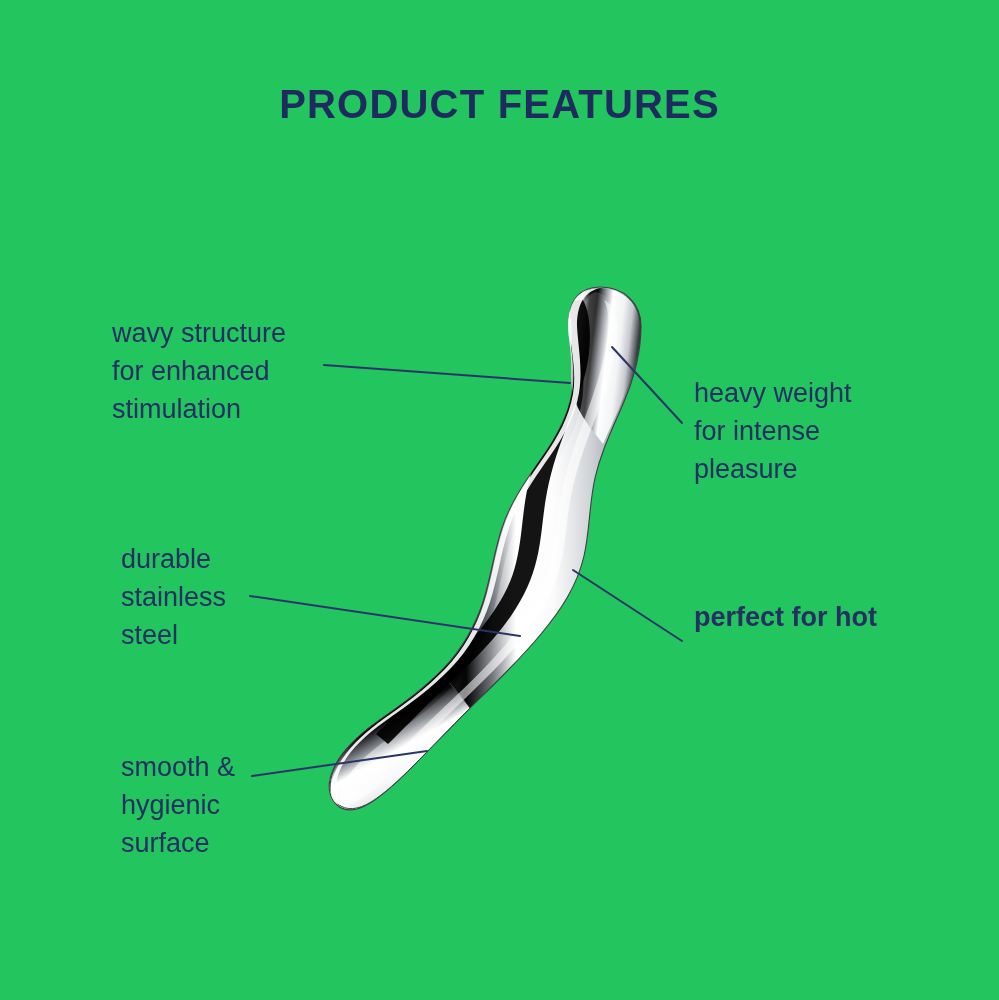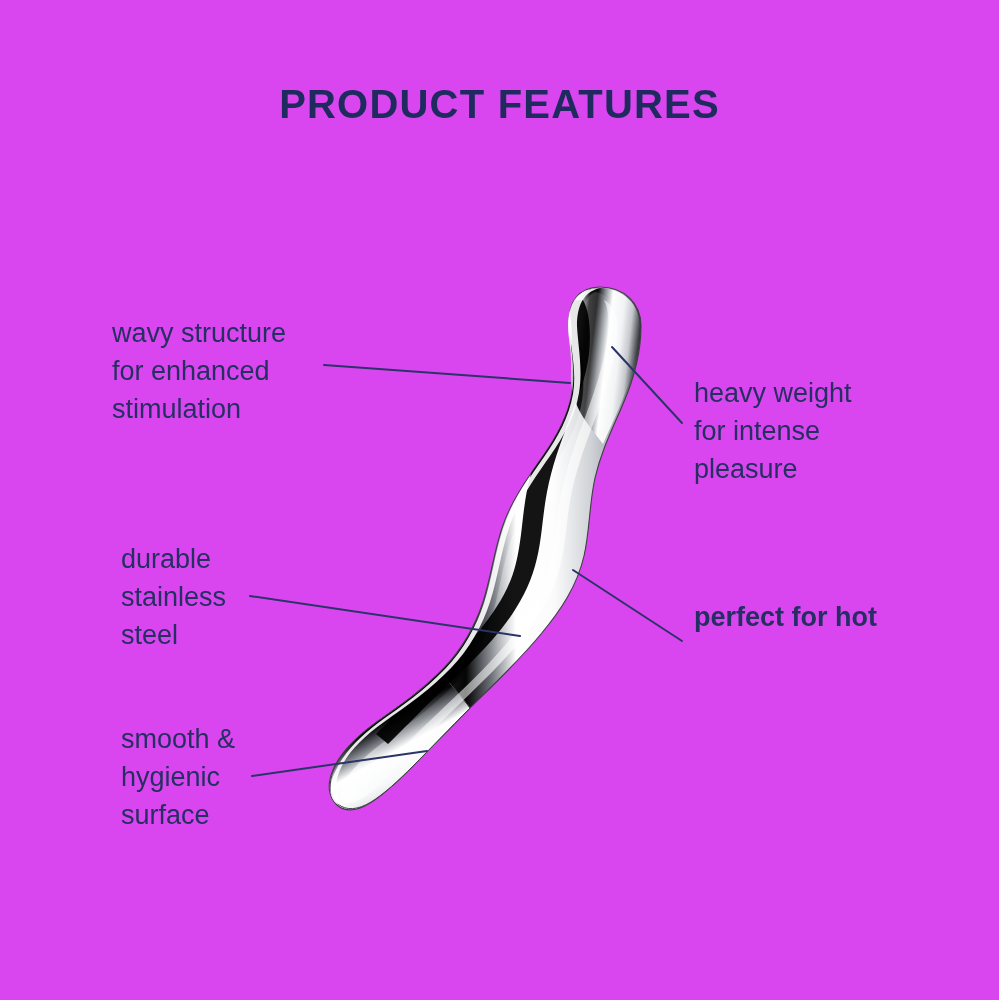--- a/index.html
+++ b/index.html
@@ -8,21 +8,21 @@
     padding: 0;
     background: #ffffff;
   }
   body {
     font-family: "Liberation Sans", sans-serif;
   }
   #stage {
     position: relative;
     width: 999px;
     height: 1000px;
-    background: #d946ef;
+    background: #22c55e;
     overflow: hidden;
   }
 
   
   #page-title {
     position: absolute;
     left: 0;
     top: 82px;
     width: 999px;
     text-align: center;
@@ -41,21 +41,21 @@
     font-size: 27px;
     font-weight: 400;
     line-height: 38px;
     color: #252f62;
     white-space: nowrap;
   }
   .callout .ln { display: block; }
 
   #callout-wavy      { left: 112px; top: 305px; margin-top: 9px; }
   #callout-durable   { left: 121px; top: 540px; }
-  #callout-smooth    { left: 121px; top: 720px; }
+  #callout-smooth    { left: 121px; top: 748px; }
   #callout-heavy     { left: 694px; top: 374px; }
   #callout-hotcold   { left: 694px; top: 598px; font-weight: bold; }
 
   
   #art {
     position: absolute;
     left: 0;
     top: 0;
     width: 999px;
     height: 1000px;

